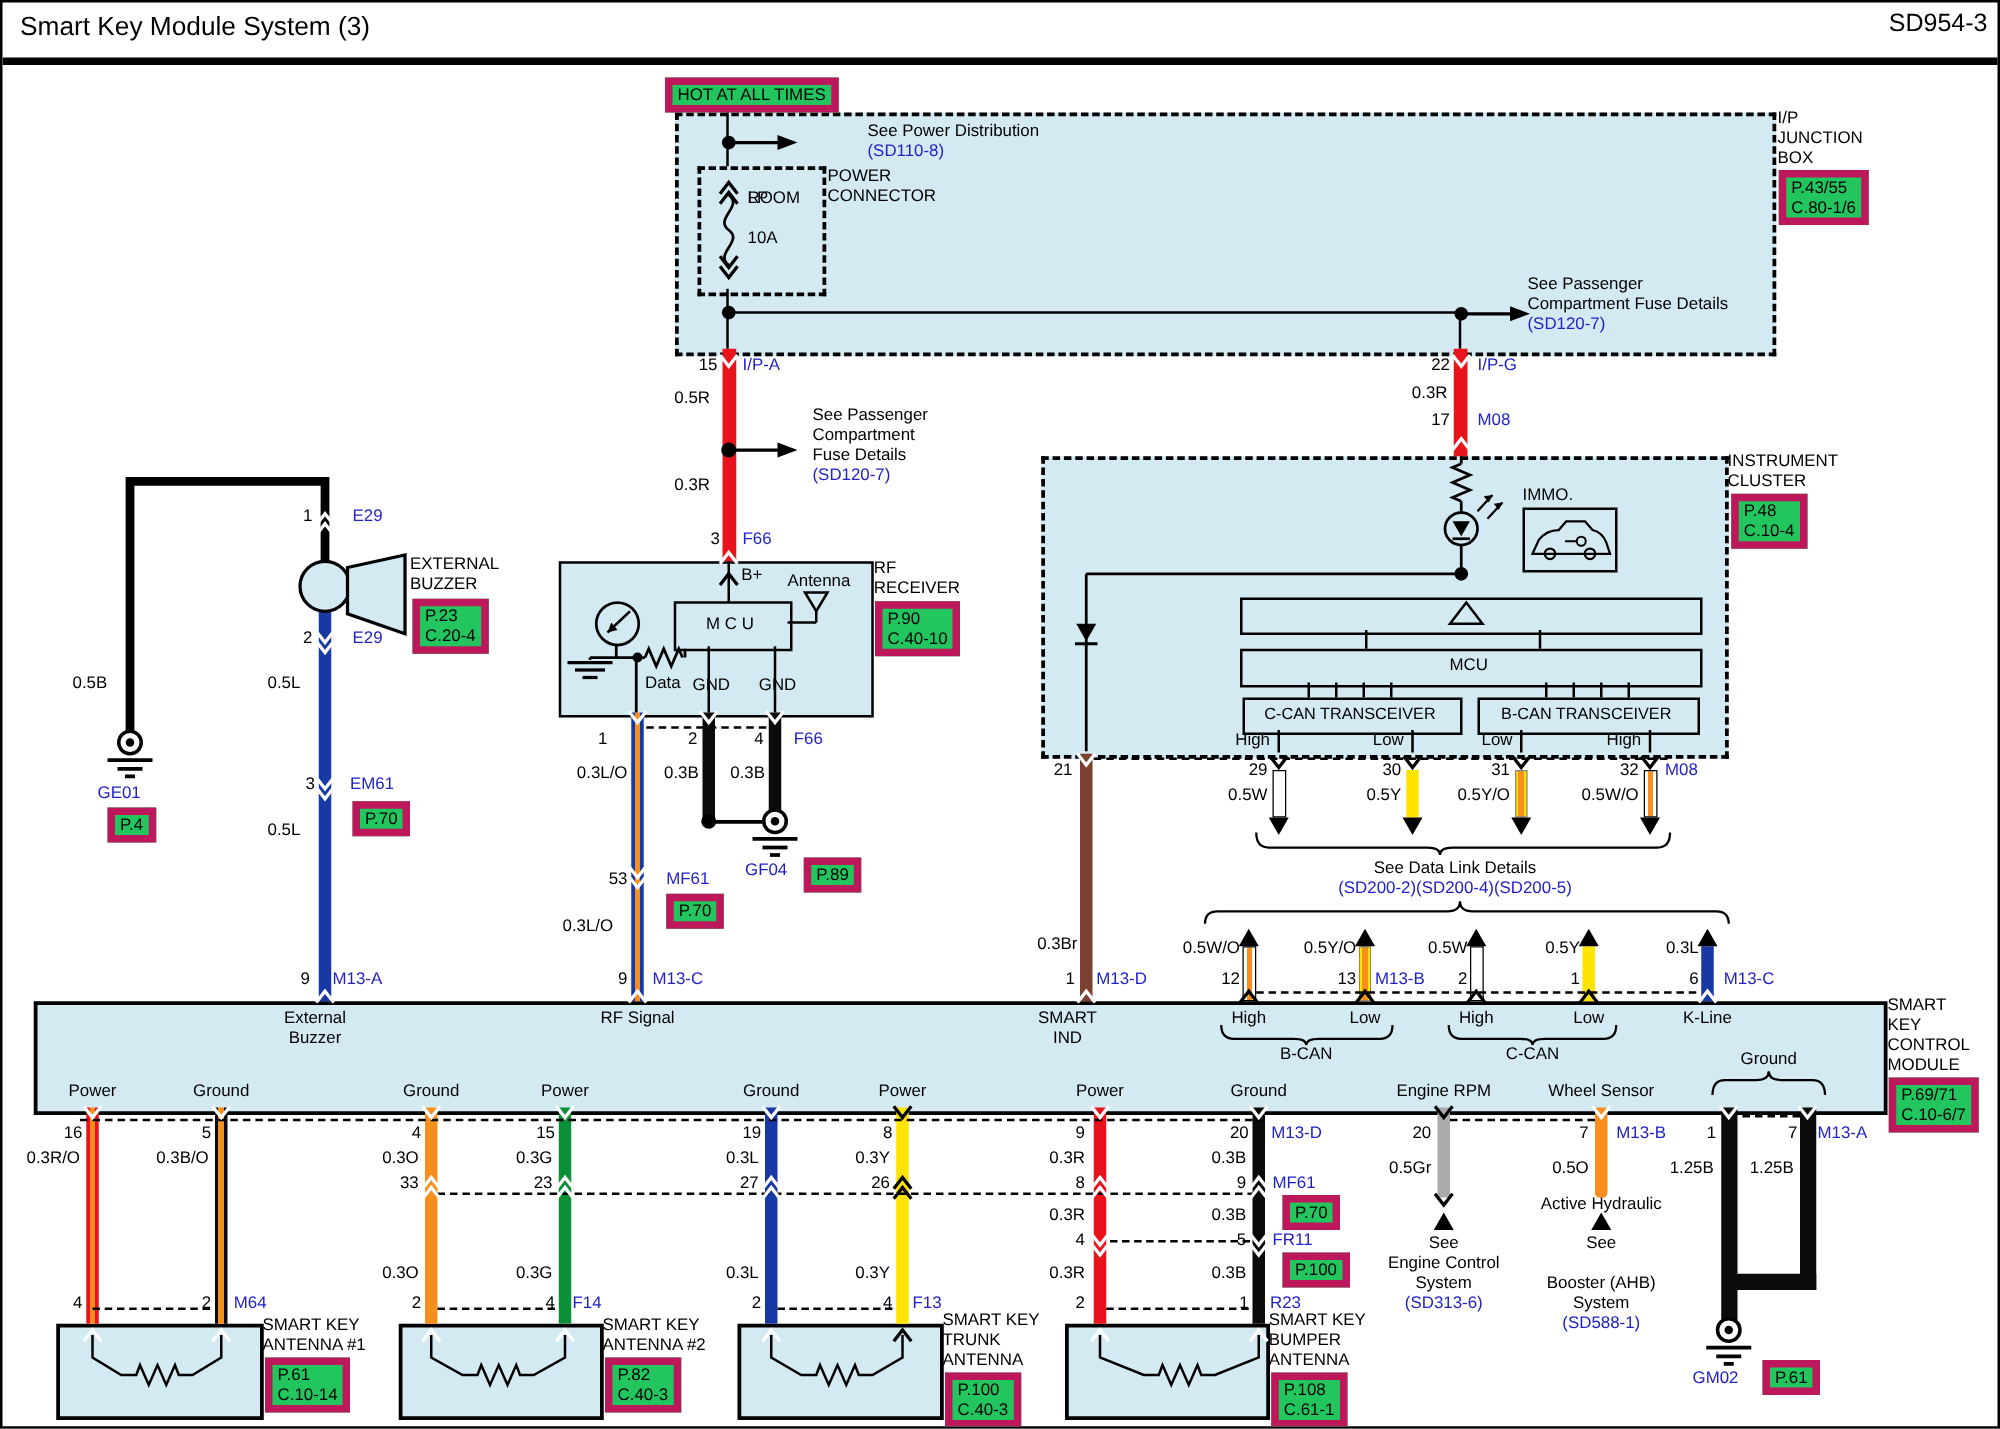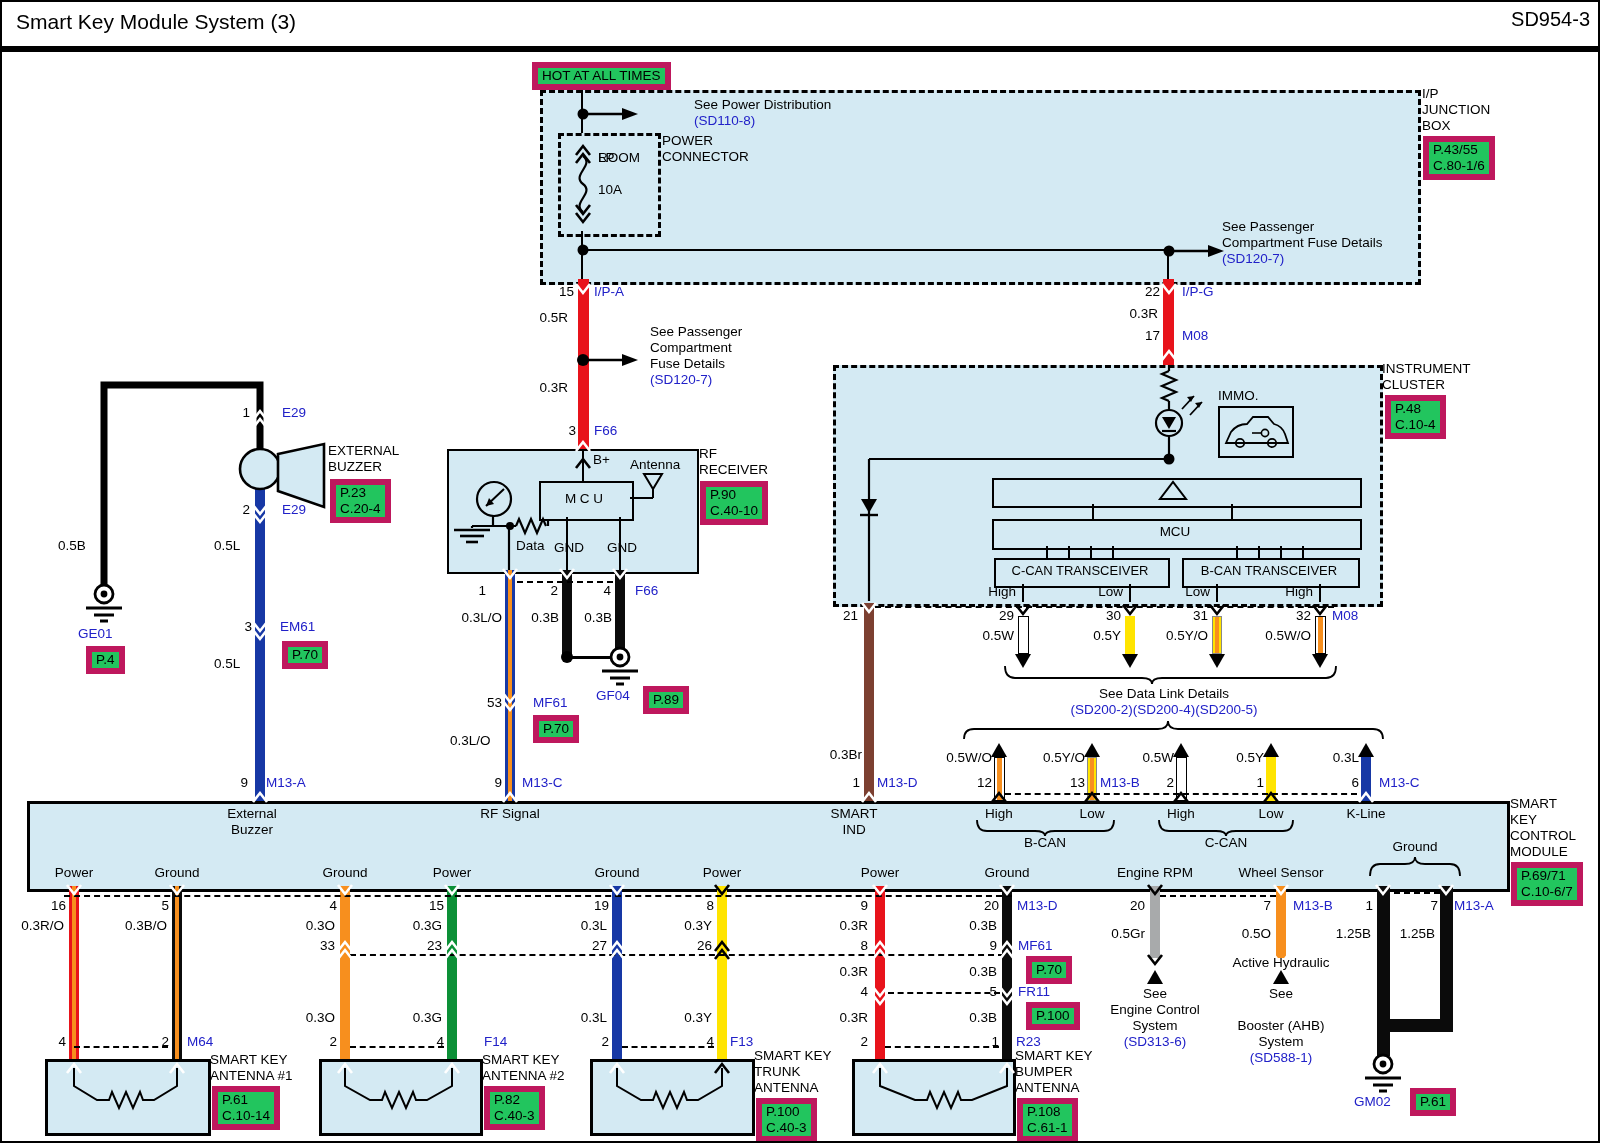--- a/index.html
+++ b/index.html
@@ -314,21 +314,21 @@
 
   <div class="dash" style="left:72px;top:1044px;width:94px"></div>
   <div class="dash" style="left:348px;top:1044px;width:94px"></div>
   <div class="dash" style="left:620px;top:1044px;width:92px"></div>
   <div class="dash" style="left:883px;top:1044px;width:114px"></div>
   <div class="t rt" style="left:64px;top:1032px">4</div>
   <div class="t rt" style="left:167px;top:1032px">2</div>
   <div class="t bl" style="left:185px;top:1032px">M64</div>
   <div class="t rt" style="left:335px;top:1032px">2</div>
   <div class="t rt" style="left:442px;top:1032px">4</div>
-  <div class="t bl" style="left:482px;top:1032px">F14</div>
+  <div class="t bl" style="left:456px;top:1032px">F14</div>
   <div class="t rt" style="left:607px;top:1032px">2</div>
   <div class="t rt" style="left:712px;top:1032px">4</div>
   <div class="t bl" style="left:728px;top:1032px">F13</div>
   <div class="t rt" style="left:866px;top:1032px">2</div>
   <div class="t rt" style="left:997px;top:1032px">1</div>
   <div class="t bl" style="left:1014px;top:1032px">R23</div>
 
   <div class="sbox" style="left:43px;top:1057px;width:160px;height:71px"></div>
   <div class="sbox" style="left:317px;top:1057px;width:158px;height:71px"></div>
   <div class="sbox" style="left:588px;top:1057px;width:159px;height:71px"></div>

